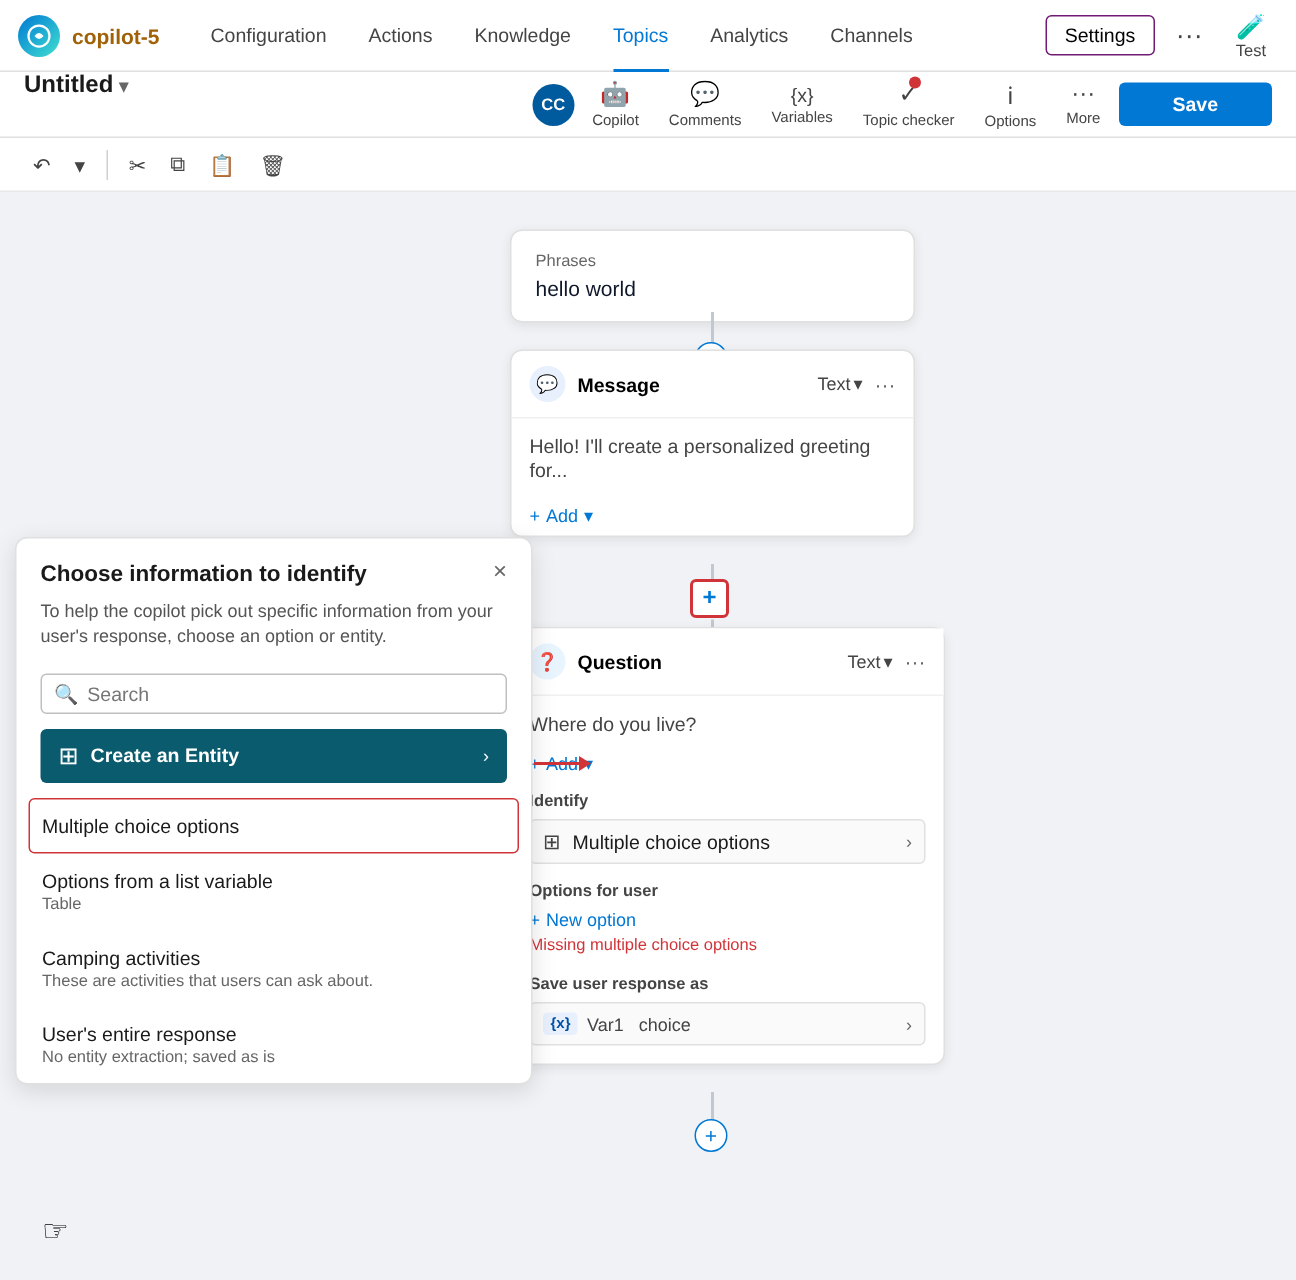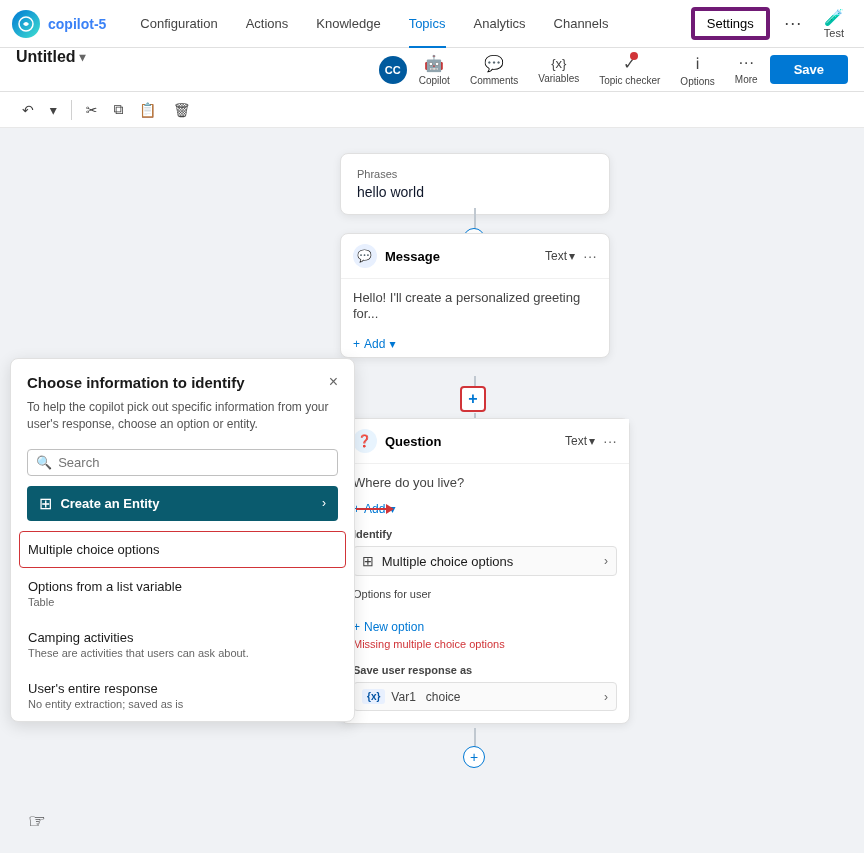--- a/index.html
+++ b/index.html
@@ -17,41 +17,41 @@
     }
     .nav-logo {
       width: 28px; height: 28px;
       background: linear-gradient(135deg, #0078d4, #40e0d0);
       border-radius: 50%;
       display: flex; align-items: center; justify-content: center;
       color: white; font-size: 12px; font-weight: bold;
       margin-right: 4px;
     }
     .nav-app-name {
-      font-weight: 600; font-size: 14px; color: #3b82f6;
+      font-weight: 600; font-size: 14px; color: #a16207;
       margin-right: 16px;
     }
     .nav-links {
       display: flex; gap: 0; flex: 1;
     }
     .nav-link {
       padding: 0 14px; height: 48px; display: flex; align-items: center;
       font-size: 13px; color: #444; cursor: pointer; position: relative;
     }
     .nav-link.active { color: #0078d4; font-weight: 400; }
     .nav-link.active::after {
       content: '';
       position: absolute; bottom: 0; left: 14px; right: 14px;
       height: 2px; background: #0078d4;
     }
     .nav-right {
       display: flex; align-items: center; gap: 8px;
     }
     .nav-settings-btn {
-      border: 4px solid #701a75; background: white;
+      border: 1px solid #701a75; background: white;
       padding: 5px 12px; border-radius: 4px; cursor: pointer;
       font-size: 13px;
     }
     .nav-dots { cursor: pointer; font-size: 18px; color: #444; padding: 4px 6px; }
     .nav-test { display: flex; flex-direction: column; align-items: center; font-size: 11px; color: #444; cursor: pointer; padding: 4px 8px; }
     .nav-test-icon { font-size: 16px; }
 
     
     .sub-toolbar {
       background: white;
@@ -83,21 +83,21 @@
     }
     .sub-action-icon { font-size: 16px; }
     .topic-checker-badge { position: relative; }
     .badge-red {
       position: absolute; top: -2px; right: -2px;
       width: 8px; height: 8px; border-radius: 50%;
       background: #d13438;
     }
     .save-btn {
       background: #0078d4; color: white;
-      border: none; padding: 7px 24px;
+      border: none; padding: 7px 36px;
       border-radius: 4px; cursor: pointer;
       font-size: 13px; font-weight: 600;
     }
 
     
     .edit-toolbar {
       background: white;
       border-bottom: 1px solid #e8e8e8;
       height: 36px;
       display: flex;
@@ -185,21 +185,21 @@
       display: flex; align-items: center;
       border: 1px solid #e0e0e0; border-radius: 4px;
       padding: 6px 8px; background: #fafafa;
       cursor: pointer; gap: 8px;
     }
     .identify-row-icon { font-size: 14px; color: #444; }
     .identify-row-text { flex: 1; font-size: 13px; color: #1a1a1a; }
     .identify-row-chevron { font-size: 12px; color: #666; }
 
     .options-section { padding: 4px 12px 8px; }
-    .options-label { font-size: 11px; font-weight: 400; color: #444; margin-bottom: 20px; }
+    .options-label { font-size: 11px; font-weight: 700; color: #444; margin-bottom: 6px; }
     .new-option { display: flex; align-items: center; gap: 4px; color: #0078d4; font-size: 12px; cursor: pointer; }
     .missing-text { color: #d13438; font-size: 11px; margin-top: 4px; }
 
     .save-response { padding: 6px 12px 12px; }
     .save-response-label { font-size: 11px; font-weight: 600; color: #444; margin-bottom: 6px; }
     .save-response-row {
       display: flex; align-items: center;
       border: 1px solid #e0e0e0; border-radius: 4px;
       padding: 6px 8px; background: #fafafa;
       cursor: pointer; gap: 6px;

